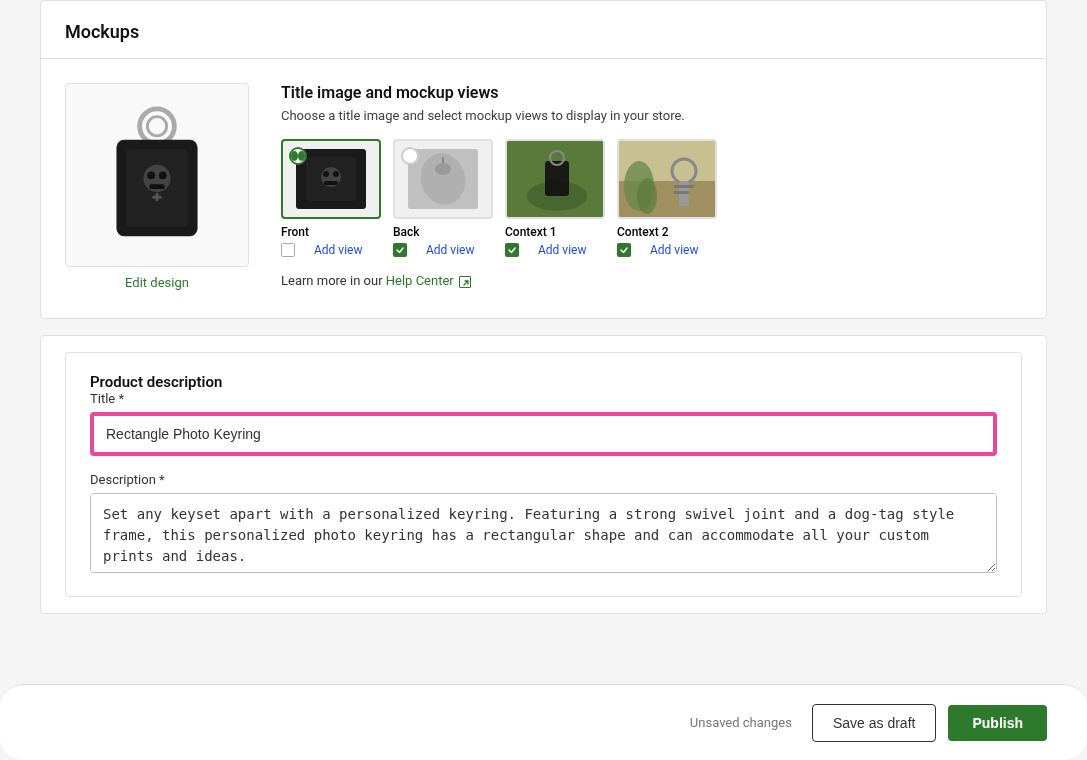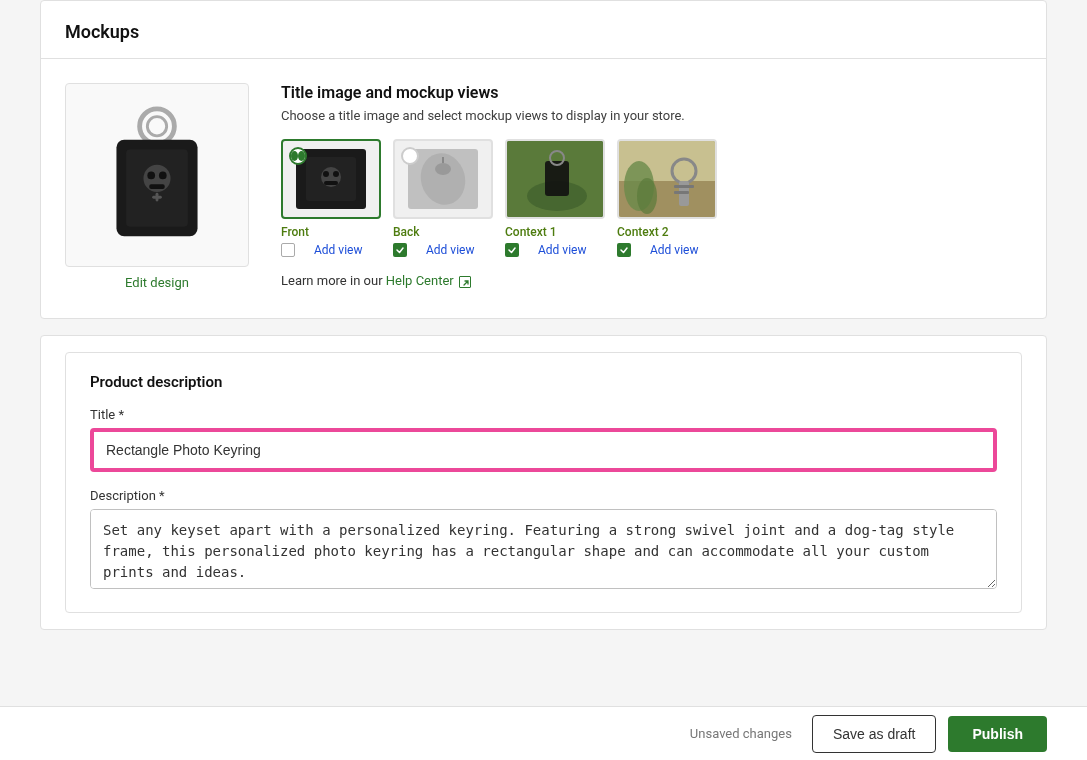--- a/index.html
+++ b/index.html
@@ -162,21 +162,21 @@
     .thumb-img-4 {
       width: 100px;
       height: 80px;
       background: linear-gradient(135deg, #c8c8a0 0%, #a0a070 50%, #6a6a40 100%);
       position: absolute;
       top: 0; left: 0;
     }
 
     .thumb-label {
       font-size: 12px;
-      color: #4d7c0f;
+      color: #000000;
       font-weight: 500;
       margin-bottom: 4px;
     }
 
     .thumb-add-view {
       display: flex;
       align-items: center;
       gap: 19px;
       font-size: 12px;
       color: #1d4ed8;
@@ -275,21 +275,20 @@
       border: 1px solid #e0e0e0;
       border-radius: 4px;
       margin: 16px 24px;
       padding: 20px 24px;
     }
 
     .product-desc-title {
       font-size: 15px;
       font-weight: 600;
       color: #111;
-      margin-bottom: 16px;
     }
 
     .form-label {
       font-size: 13px;
       color: #333;
       margin-bottom: 6px;
       display: block;
     }
 
     .form-input {
@@ -319,28 +318,29 @@
     .textarea-wrapper {
       position: relative;
     }
 
     
     .bottom-bar {
       position: fixed;
       bottom: 0;
       left: 0;
       width: 1087px;
-      height: 54px;
+      height: 76px;
       background: #fff;
       border-top: 1px solid #e0e0e0;
       display: flex;
       align-items: center;
       justify-content: flex-end;
       padding: 0 40px;
       gap: 12px;
+      border-radius: 23px;
     }
 
     .unsaved-text {
       font-size: 13px;
       color: #777;
       margin-right: 8px;
     }
 
     .btn-save-draft {
       padding: 10px 20px;

